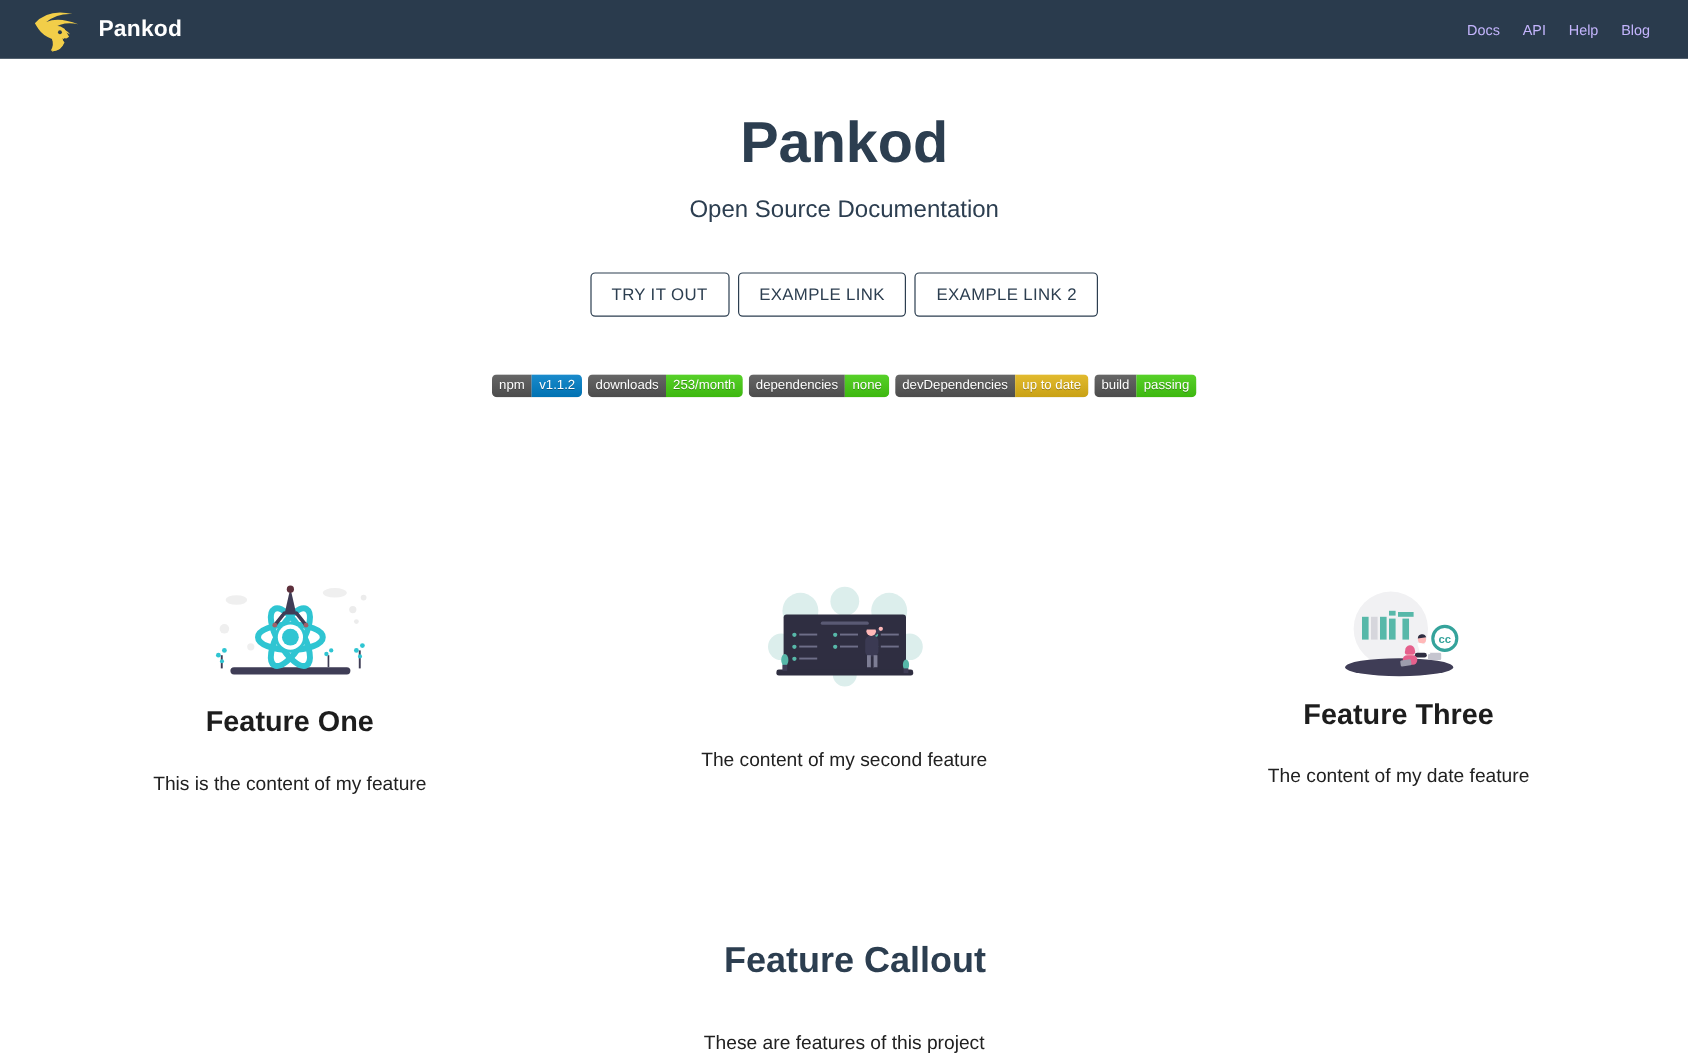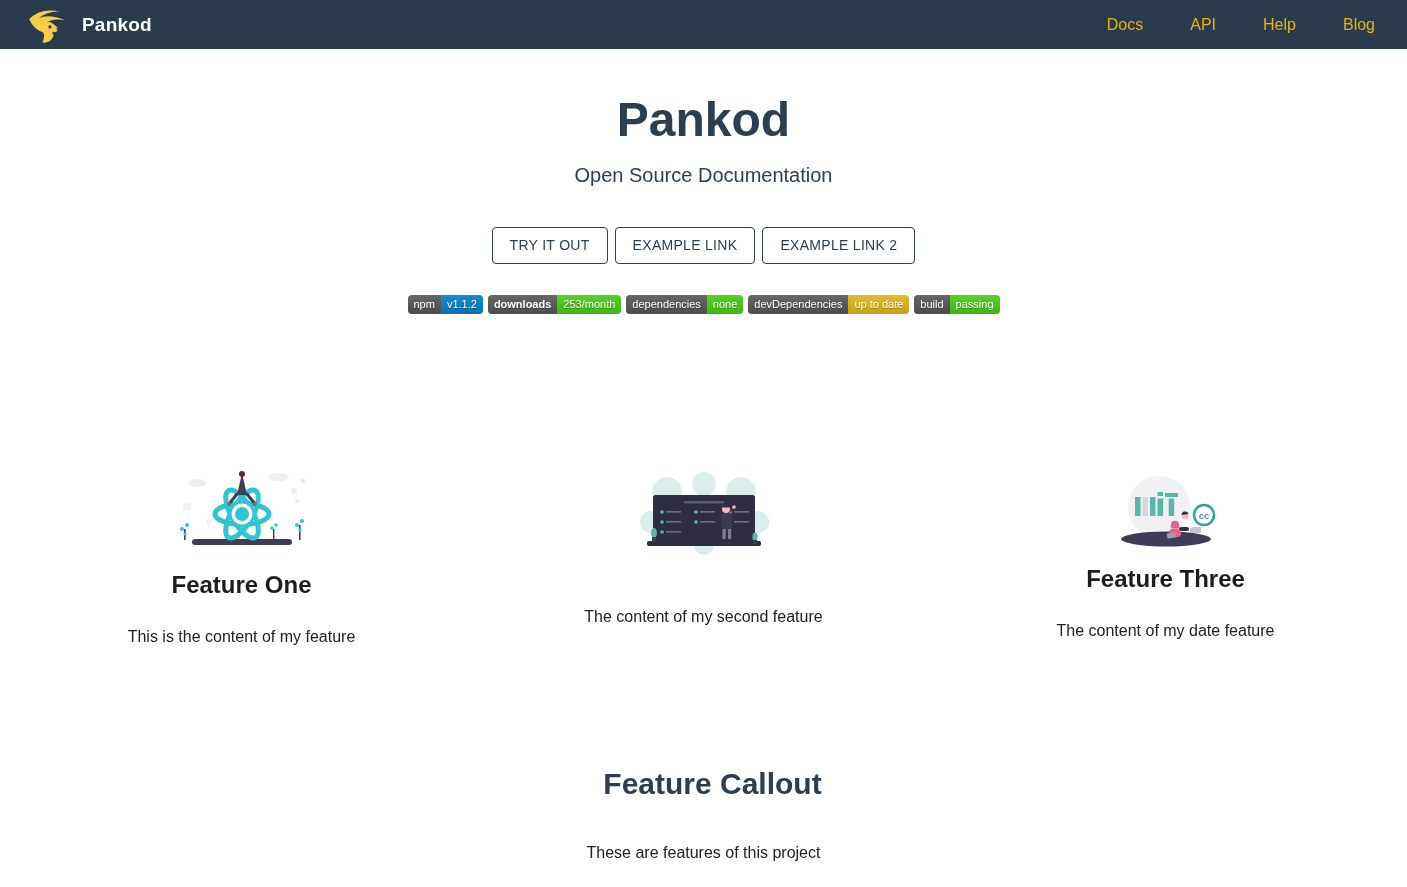--- a/index.html
+++ b/index.html
@@ -20,25 +20,24 @@
     display: flex;
     align-items: center;
     justify-content: space-between;
     padding: 0 32px 0 28px;
   }
   .brand { display: flex; align-items: center; gap: 12px; cursor: pointer; }
   .brand-logo { width: 42px; height: 38px; display: block; }
   .brand-text { color: #ffffff; font-weight: bold; font-size: 19px; letter-spacing: .2px; }
   .nav-links { display: flex; align-items: center; gap: 19px; }
   .nav-links a {
-    color: #eab308;
-    font-size: 16px;
+    color: #c4b5fd;
+    font-size: 12px;
     text-decoration: none;
     cursor: pointer;
-    margin-left: 28px;
   }
 
   
   .hero { text-align: center; padding-top: 42px; }
   .hero-title {
     margin: 0;
     font-size: 48px;
     line-height: 1.2;
     font-weight: bold;
     color: #2c3e50;
@@ -57,21 +56,21 @@
     border-radius: 4px;
     color: #2c3e50;
     font-size: 14px;
     letter-spacing: .3px;
     height: 37px;
     padding: 0 17px;
     cursor: pointer;
   }
 
   
-  .badge-row { margin-top: 31px; display: flex; justify-content: center; gap: 5px; align-items: center; }
+  .badge-row { margin-top: 48px; display: flex; justify-content: center; gap: 5px; align-items: center; }
   .badge {
     display: inline-flex;
     height: 19px;
     border-radius: 4px;
     overflow: hidden;
     font-size: 11px;
     line-height: 19px;
     color: #ffffff;
     cursor: pointer;
     text-shadow: 0 1px 0 rgba(1,1,1,0.3);
@@ -152,21 +151,21 @@
     <button class="btn">EXAMPLE LINK</button>
     <button class="btn">EXAMPLE LINK 2</button>
   </div>
 
   <div class="badge-row">
     <span class="badge">
       <span style="background-color: rgb(85, 85, 85);">npm</span>
       <span style="background-color: rgb(0, 126, 198);">v1.1.2</span>
     </span>
     <span class="badge">
-      <span style="background-color: rgb(85, 85, 85); font-weight: bold;">downloads</span>
+      <span style="background-color: rgb(85, 85, 85);">downloads</span>
       <span style="background-color: rgb(68, 204, 17);">253/month</span>
     </span>
     <span class="badge">
       <span style="background-color: rgb(85, 85, 85);">dependencies</span>
       <span style="background-color: rgb(68, 204, 17);">none</span>
     </span>
     <span class="badge">
       <span style="background-color: rgb(85, 85, 85);">devDependencies</span>
       <span style="background-color: rgb(223, 179, 23);">up to date</span>
     </span>

